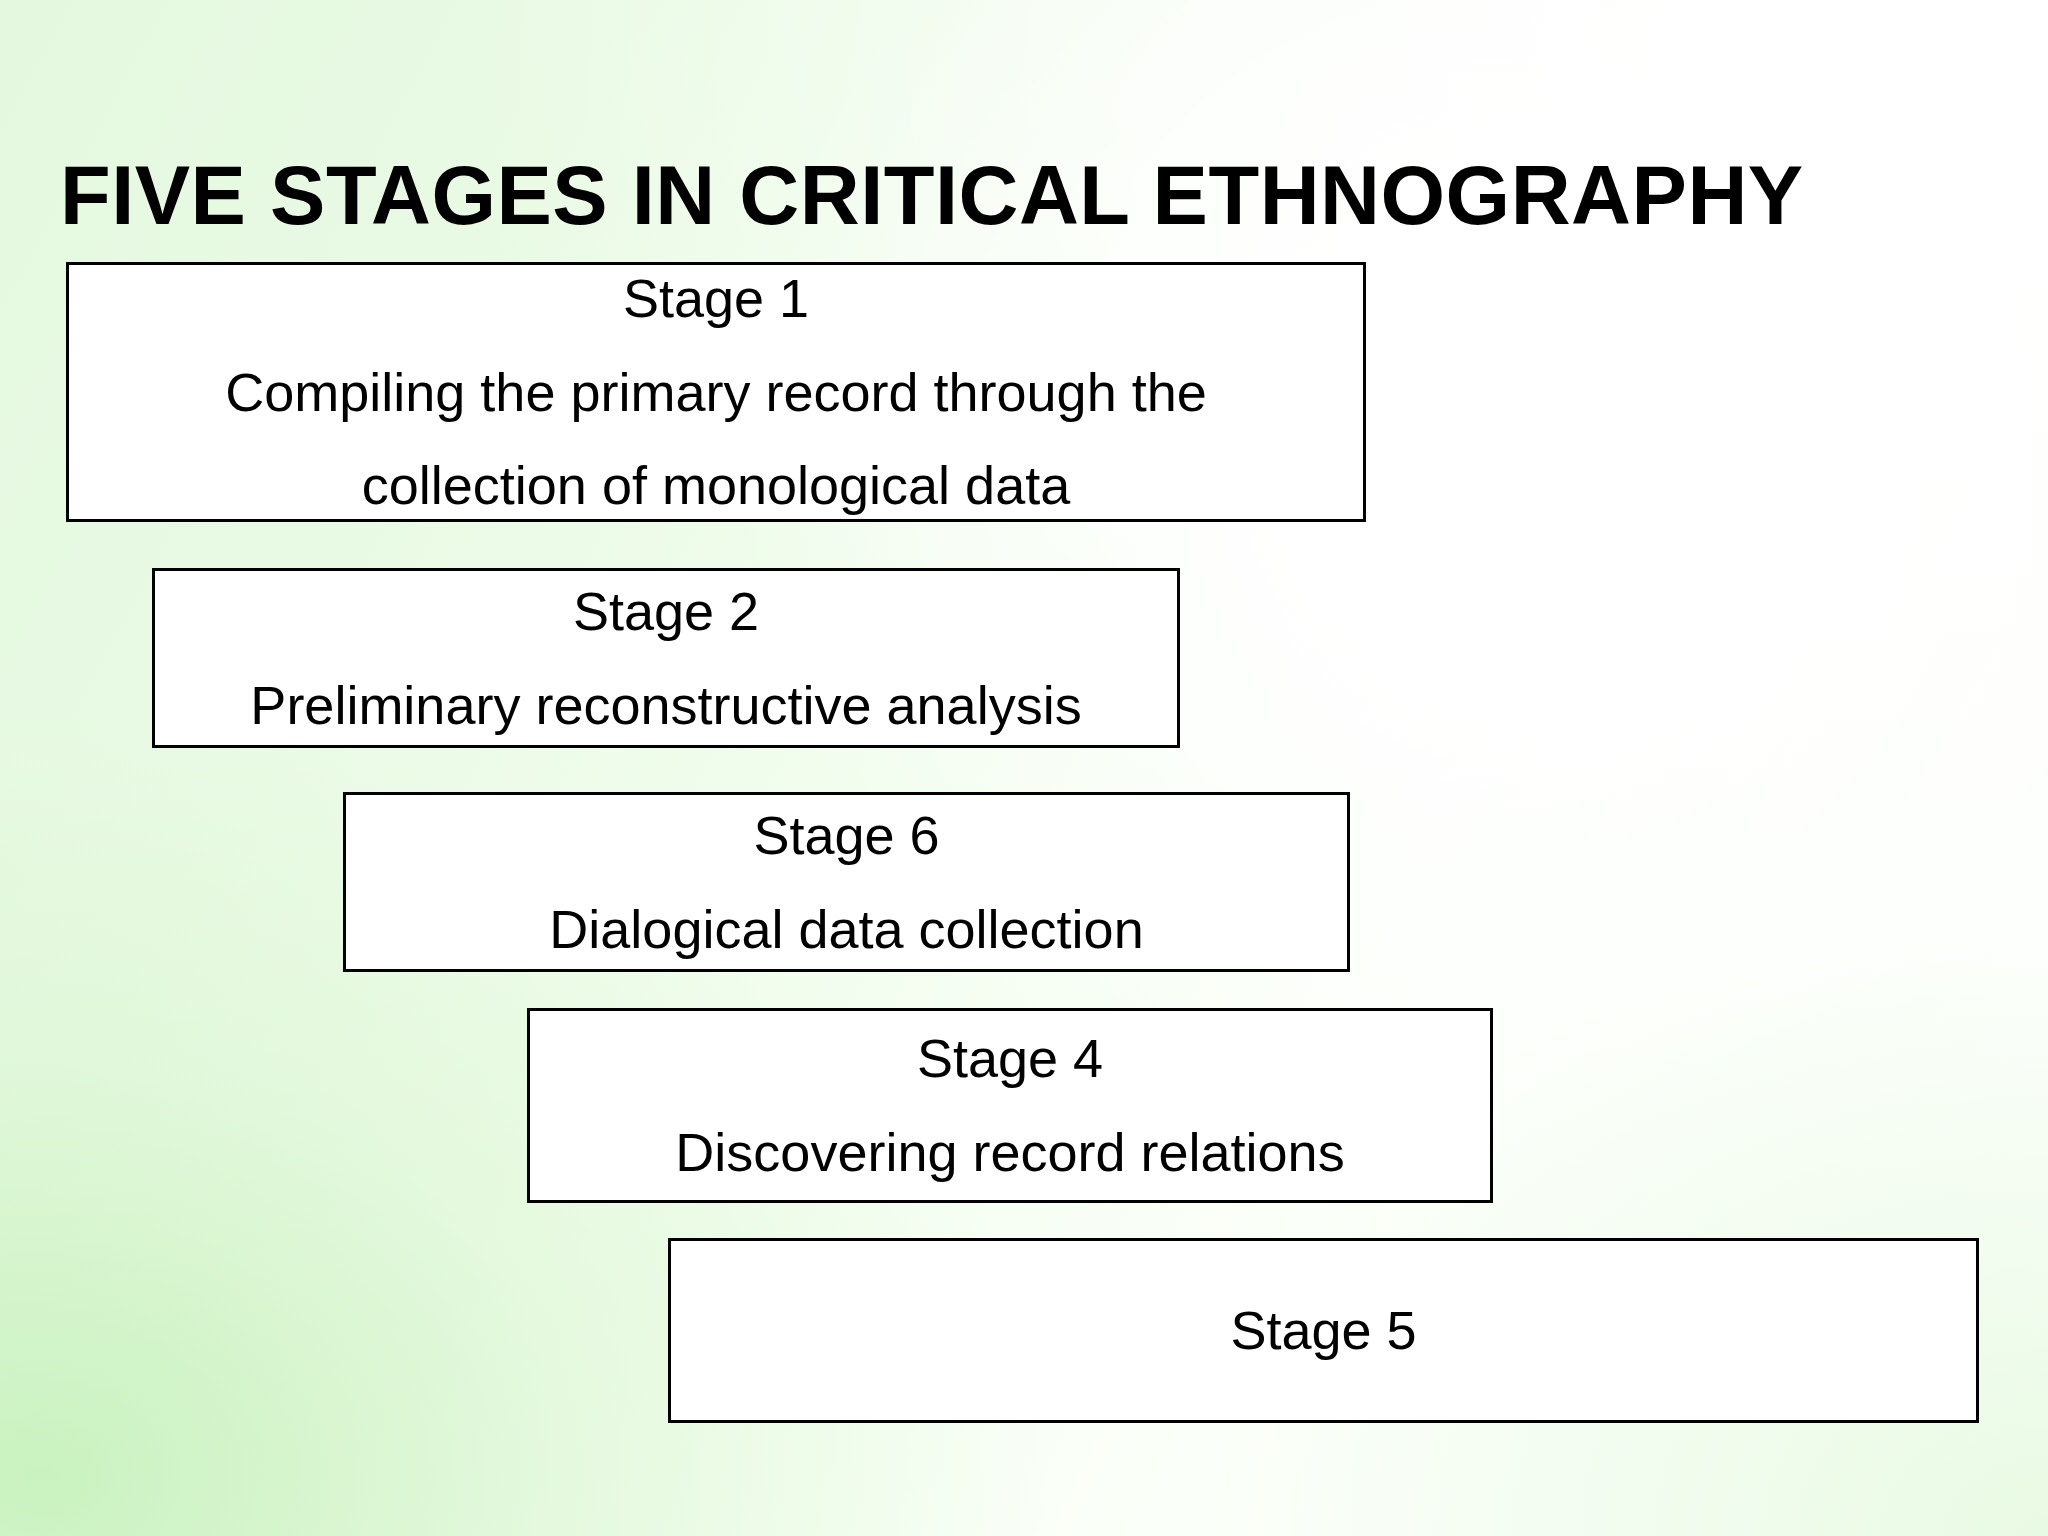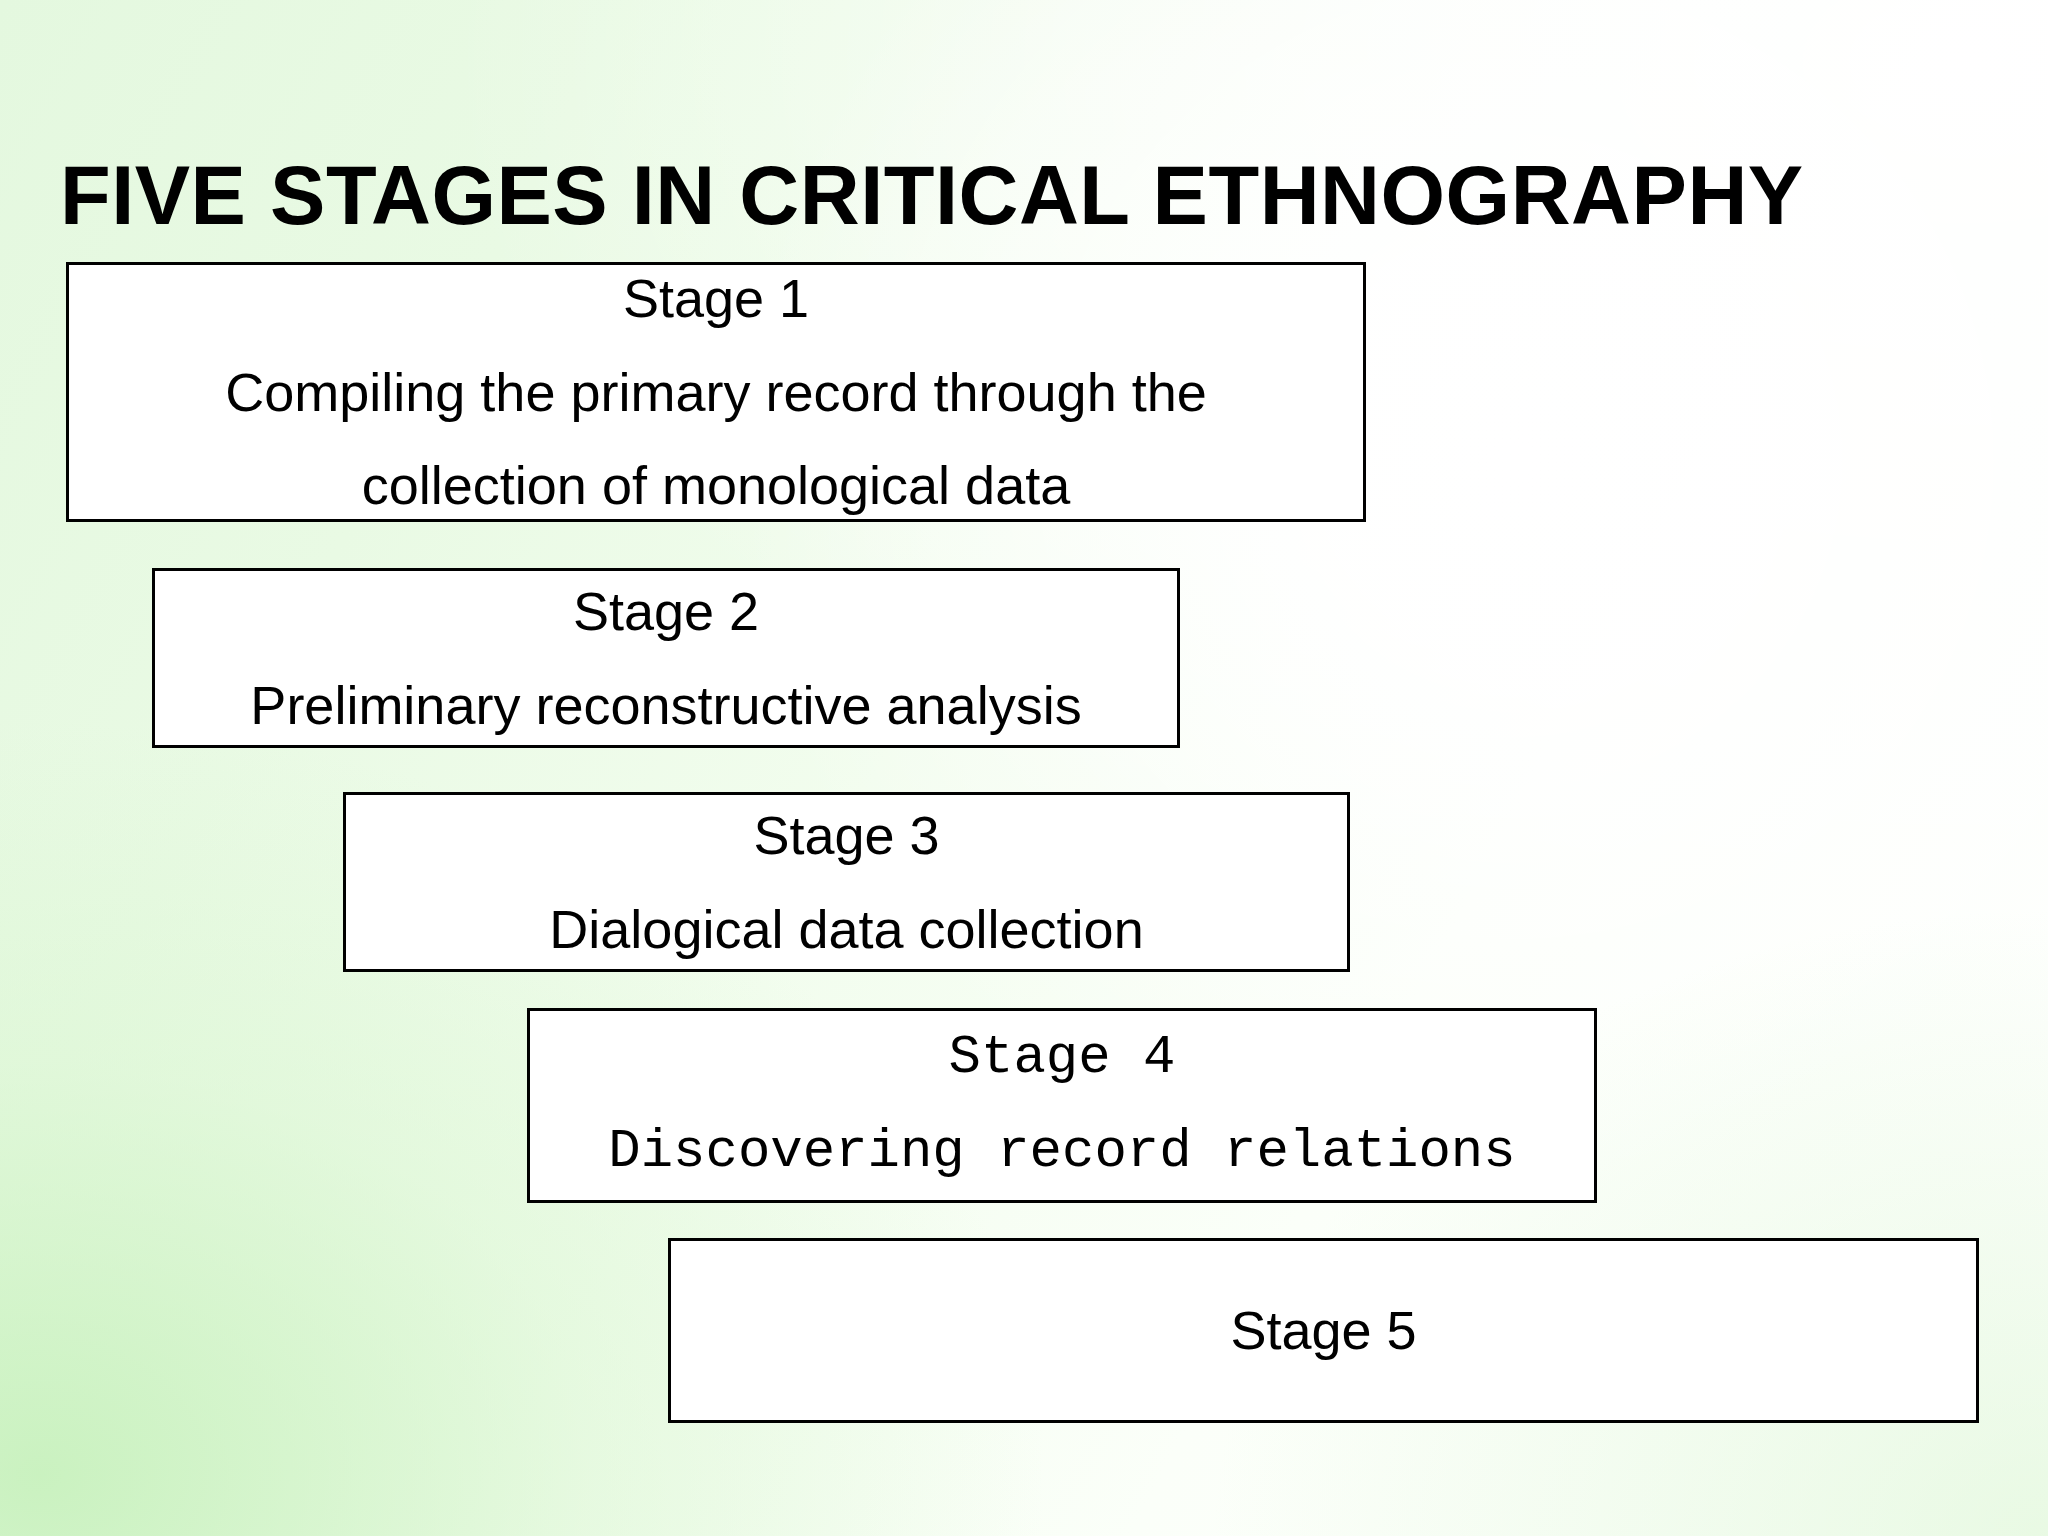--- a/index.html
+++ b/index.html
@@ -70,21 +70,21 @@
     font-size: 54px;
     line-height: 1.16;
     text-align: center;
     white-space: nowrap;
   }
 
   
   #stage-box-1 { left: 66px;   top: 262px;  width: 1300px; height: 260px; }
   #stage-box-2 { left: 152px;  top: 568px;  width: 1028px; height: 180px; }
   #stage-box-3 { left: 343px;  top: 792px;  width: 1007px; height: 180px; }
-  #stage-box-4 { left: 527px;  top: 1008px; width: 1070px; height: 195px; font-family: Liberation Mono, monospace; }
+  #stage-box-4 { left: 527px;  top: 1008px; width: 966px; height: 195px; }
   #stage-box-5 { left: 668px;  top: 1238px; width: 1311px; height: 185px; }
 </style>
 </head>
 <body>
 
 <div class="slide">
 
   <h1 class="slide-title">FIVE STAGES IN CRITICAL ETHNOGRAPHY</h1>
 
   <div class="stage-box" id="stage-box-1">
@@ -92,21 +92,21 @@
     <div class="stage-line">Compiling the primary record through the</div>
     <div class="stage-line">collection of monological data</div>
   </div>
 
   <div class="stage-box" id="stage-box-2">
     <div class="stage-line">Stage 2</div>
     <div class="stage-line">Preliminary reconstructive analysis</div>
   </div>
 
   <div class="stage-box" id="stage-box-3">
-    <div class="stage-line">Stage 3</div>
+    <div class="stage-line">Stage 6</div>
     <div class="stage-line">Dialogical data collection</div>
   </div>
 
   <div class="stage-box" id="stage-box-4">
     <div class="stage-line">Stage 4</div>
     <div class="stage-line">Discovering record relations</div>
   </div>
 
   <div class="stage-box" id="stage-box-5">
     <div class="stage-line">Stage 5</div>

